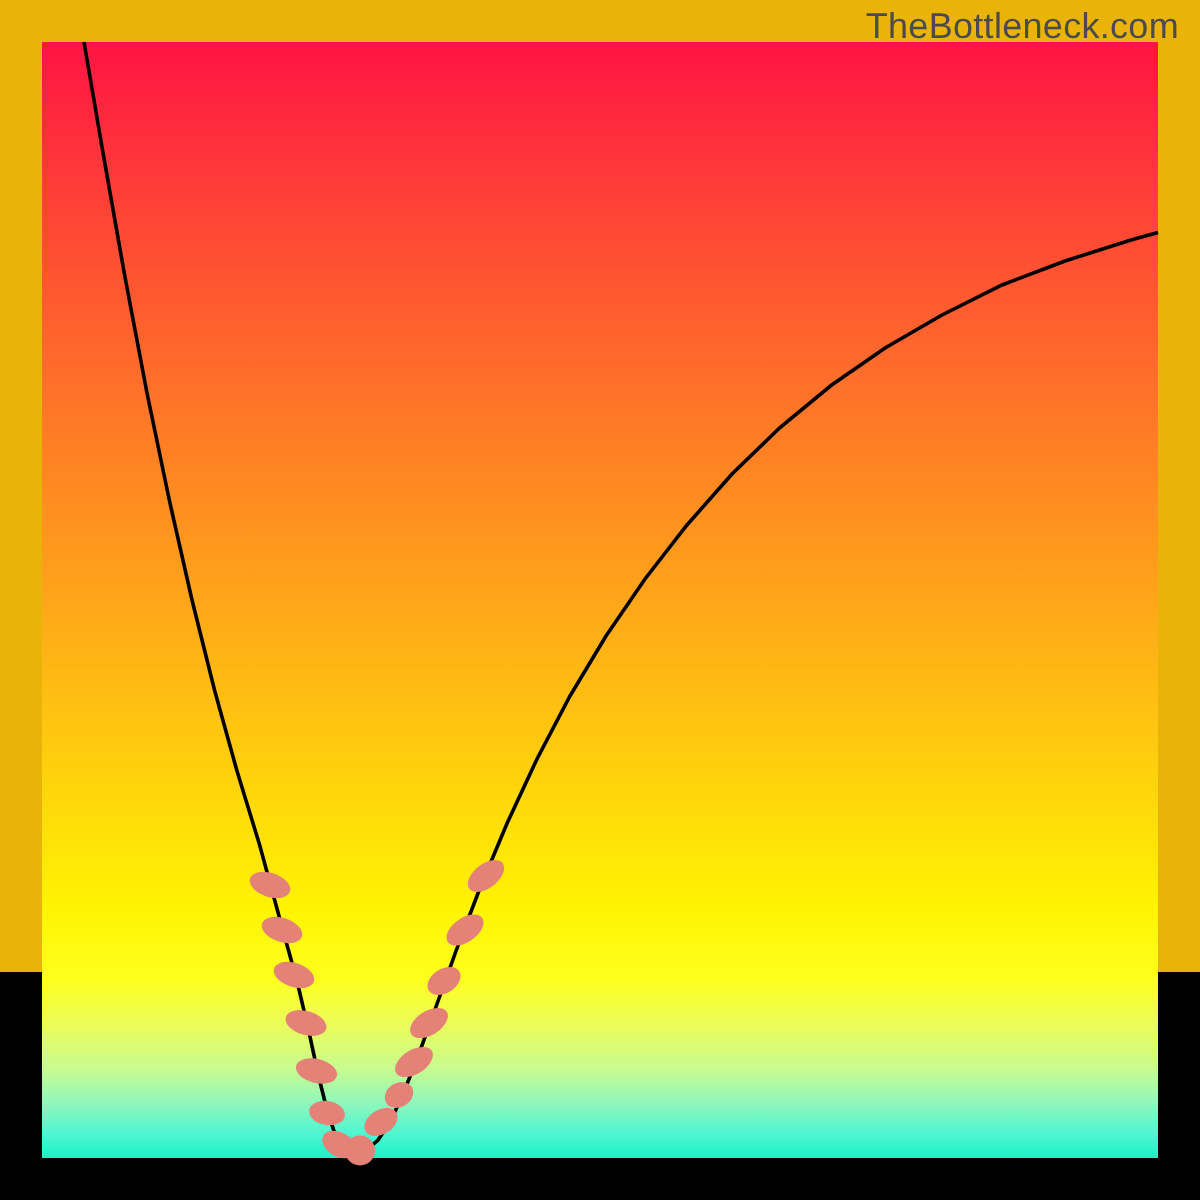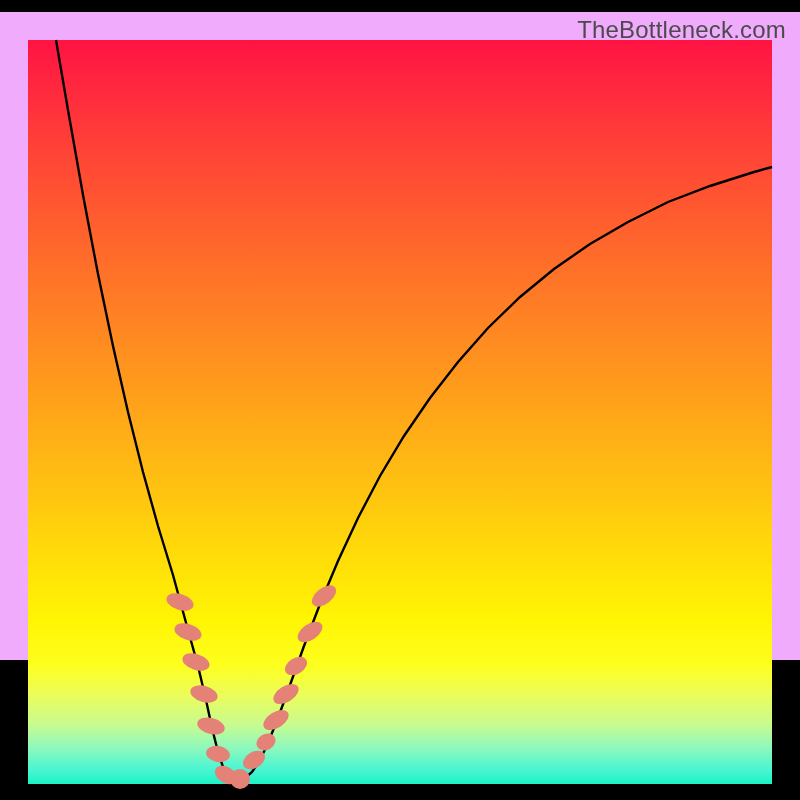--- a/index.html
+++ b/index.html
@@ -8,22 +8,21 @@
     width: 800px;
     height: 800px;
     background: #000000;
     overflow: hidden;
     font-family: Arial, Helvetica, sans-serif;
   }
   .frame {
     position: relative;
     width: 800px;
     height: 648px;
-    background: #f0abfc;
-    margin-top: 12px;
+    background: #eab308;
   }
   .plot-area {
     position: absolute;
     left: 28px;
     top: 28px;
     width: 744px;
     height: 744px;
     background: linear-gradient(to bottom,
       #ff1342 0%,
       #ff2a3e 7%,

